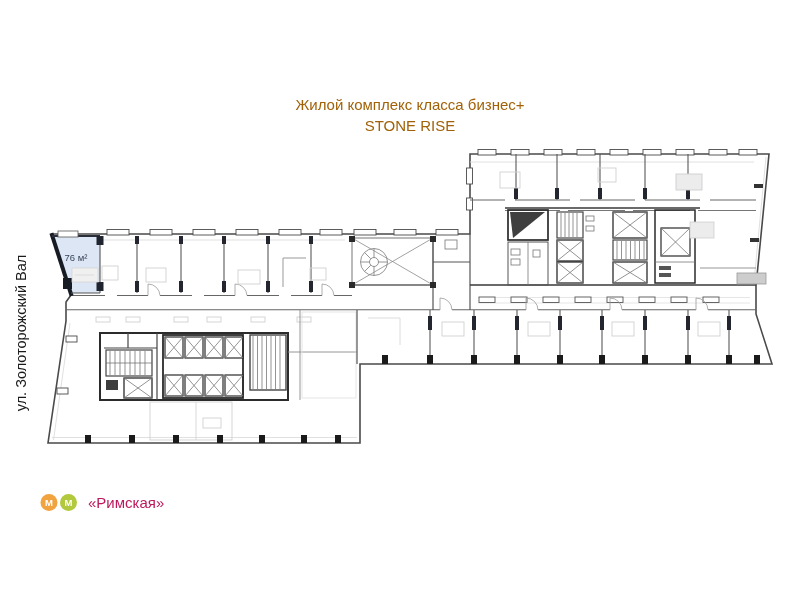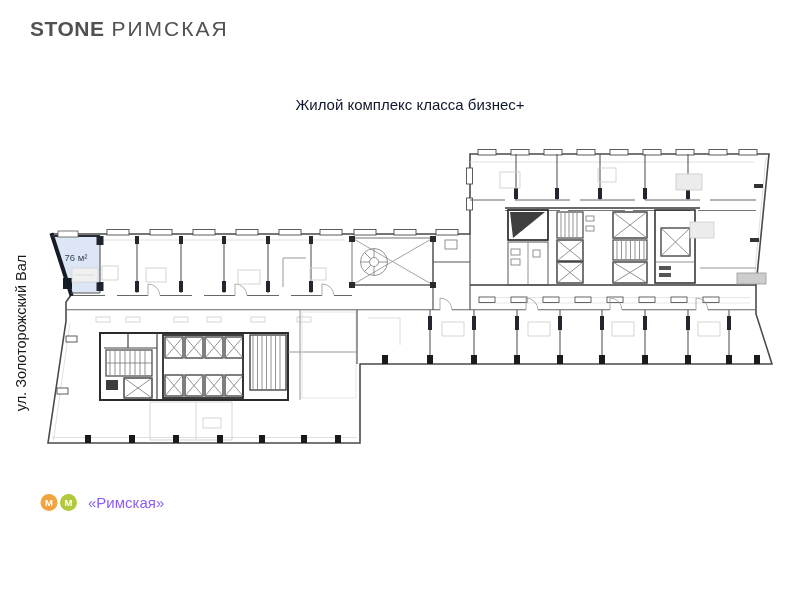--- a/index.html
+++ b/index.html
@@ -5,47 +5,44 @@
   html,body{margin:0;padding:0;background:#fff;}
   .page{position:relative;width:800px;height:600px;background:#fff;overflow:hidden;
         font-family:"Liberation Sans",sans-serif;}
   
   .logo{position:absolute;left:30px;top:17px;font-size:21px;color:#515154;
         display:flex;align-items:baseline;white-space:nowrap;}
   .logo-stone{font-weight:800;letter-spacing:.5px;}
   .logo-project{font-weight:400;letter-spacing:2px;margin-left:7px;}
   
   .plan-title{position:absolute;left:250px;top:94px;width:320px;text-align:center;
-        font-size:15px;line-height:21px;color:#0f172a;}
+        font-size:15px;line-height:21px;color:#a16207;}
   
   .street-label{position:absolute;left:21px;top:333px;width:0;height:0;}
   .street-label span{display:block;width:max-content;transform:translate(-50%,-50%) rotate(-90deg);
         font-size:14.5px;color:#1a1a1a;white-space:nowrap;}
   
   svg.plan{position:absolute;left:0;top:0;}
   .unit-label{font-family:"Liberation Sans",sans-serif;font-size:9.5px;text-anchor:middle;}
   
   .metro{position:absolute;left:40px;top:492px;display:flex;align-items:flex-start;}
   .metro-icons{margin-top:1px;margin-right:8px;}
   .mletter{font-family:"Liberation Sans",sans-serif;font-size:9.5px;font-weight:bold;
         fill:#ffffff;text-anchor:middle;}
-  .metro-text{font-size:15px;line-height:21.5px;color:#8b5cf6;}
+  .metro-text{font-size:15px;line-height:21.5px;color:#be185d;}
 </style>
 </head>
 <body>
 
 <div class="page">
 
-  <div class="logo">
-    <span class="logo-stone">STONE</span>
-    <span class="logo-project">РИМСКАЯ</span>
-  </div>
 
   <div class="plan-title">
     <div>Жилой комплекс класса бизнес+</div>
+    <div>STONE RISE</div>
   </div>
 
   <div class="street-label">
     <span>ул. Золоторожский Вал</span>
   </div>
 
   <svg class="plan" width="800" height="600" viewBox="0 0 800 600">
 
     <g>
       <path d="M52,234 L470,234 L470,154 L769,154 L756,286 L756,314 L772,364 L360,364 L360,443 L48,443 L66,321 L66,302 L71,295 Z" fill="#ffffff" stroke="#4a4a4a" stroke-width="1.6" stroke-linejoin="miter"></path>

